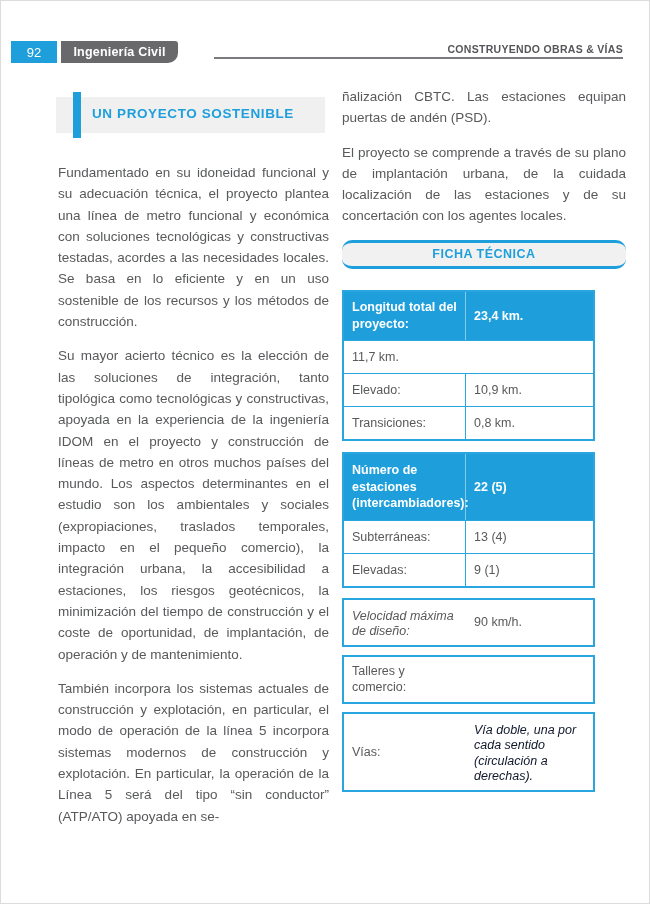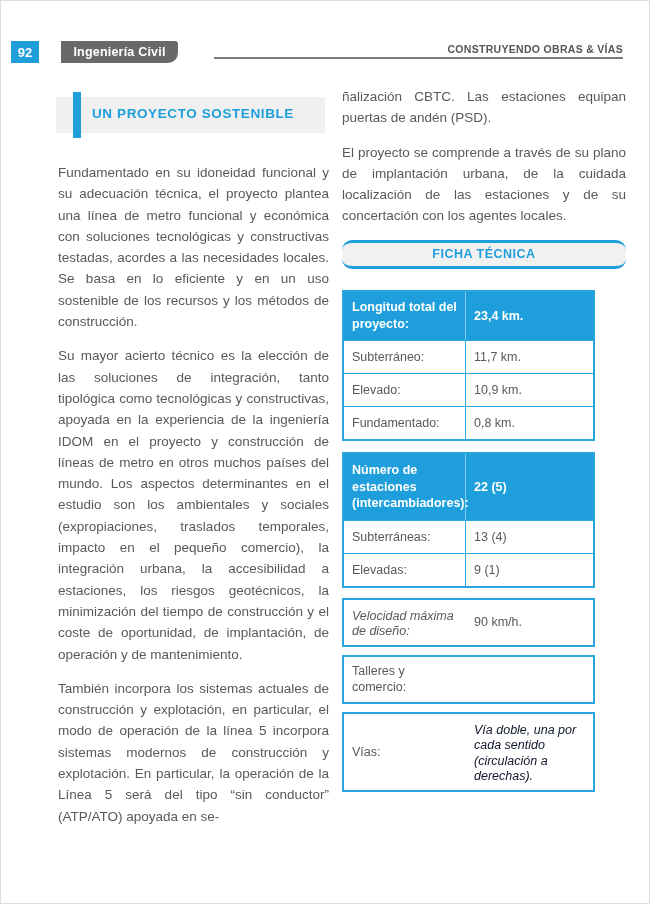--- a/index.html
+++ b/index.html
@@ -1,22 +1,22 @@
 <!DOCTYPE html>
 <html><head>
 <meta charset="utf-8">
 <style>
   * { margin:0; padding:0; box-sizing:border-box; }
   html,body { background:#ffffff; }
   body { width:650px; height:904px; position:relative; font-family:"Liberation Sans", sans-serif; overflow:hidden; }
   .page { position:absolute; inset:0; border:1px solid #dcdcdc; background:#fff; }
 
   
-  .page-num { position:absolute; left:10px; top:40px; width:28px; height:22px;
-      background:var(--blue); color:#fff; font-weight:bold; font-size:13px;
+  .page-num { position:absolute; left:10px; top:40px; width:46px; height:22px;
+      background:var(--blue); color:#fff; font-weight:normal; font-size:13px;
       display:flex; align-items:center; justify-content:center; }
   .section-tab { position:absolute; left:60px; top:40px; width:117px; height:22px;
       background:#69696b; border-radius:0 3px 10px 0; color:#fff; font-weight:bold;
       font-size:12.5px; display:flex; align-items:center; justify-content:center; letter-spacing:0.2px; }
   .mag-title { position:absolute; right:26px; top:42px; font-size:10.5px; font-weight:bold;
       color:#55565a; letter-spacing:0.3px; }
   .header-rule { position:absolute; left:213px; right:26px; top:56px; height:2px; background:#797a7e; }
 
   
   .col-left  { position:absolute; left:57px;  top:91px; width:271px; }
@@ -86,29 +86,28 @@
     <div class="ficha-title">
       <span>FICHA TÉCNICA</span>
     </div>
 
     <div class="ftable mb1">
       <div class="row hrow h50">
         <div class="cell lcell">Longitud total del proyecto:</div>
         <div class="cell vcell">23,4 km.</div>
       </div>
       <div class="row brow h33">
-        <div class="cell lcell">Subterráneo:</div>
         <div class="cell vcell">11,7 km.</div>
       </div>
       <div class="row brow h33">
         <div class="cell lcell">Elevado:</div>
         <div class="cell vcell">10,9 km.</div>
       </div>
       <div class="row brow h33">
-        <div class="cell lcell">Fundamentado:</div>
+        <div class="cell lcell">Transiciones:</div>
         <div class="cell vcell">0,8 km.</div>
       </div>
     </div>
 
     <div class="ftable mb2">
       <div class="row hrow h68">
         <div class="cell lcell">Número de estaciones (intercambiadores):</div>
         <div class="cell vcell">22 (5)</div>
       </div>
       <div class="row brow h33">

